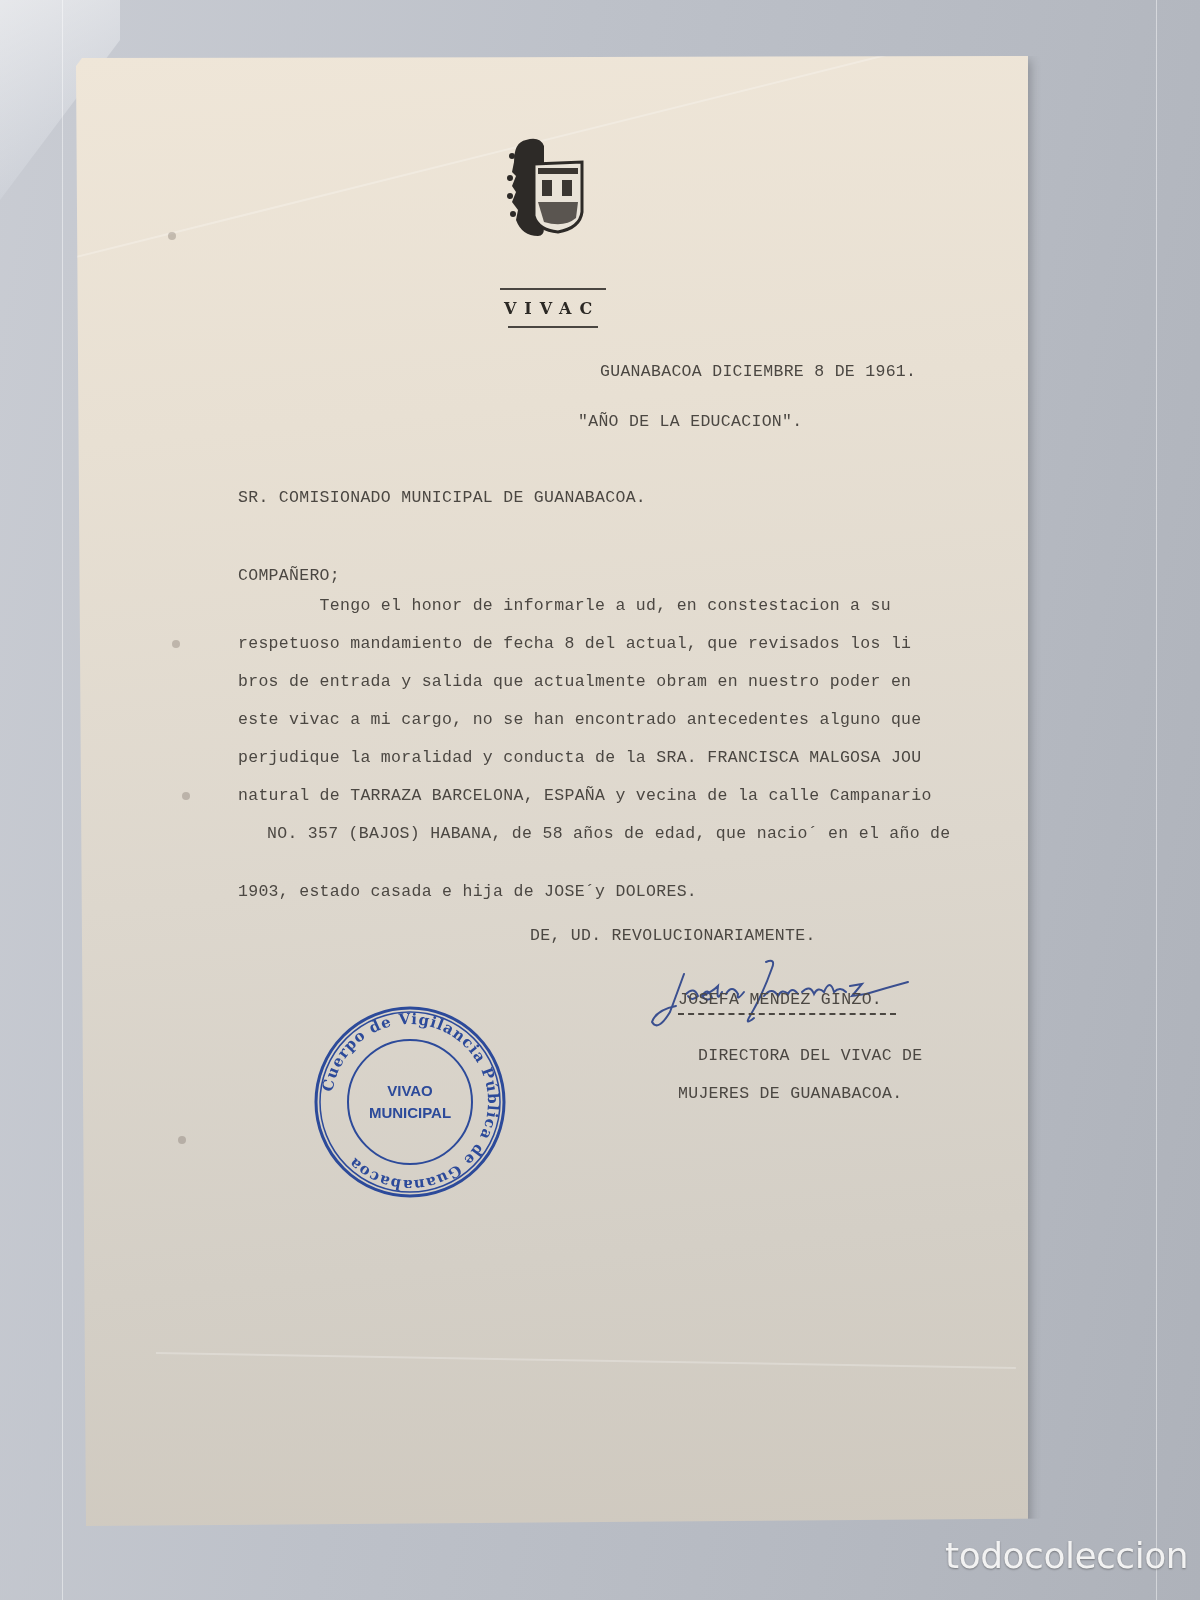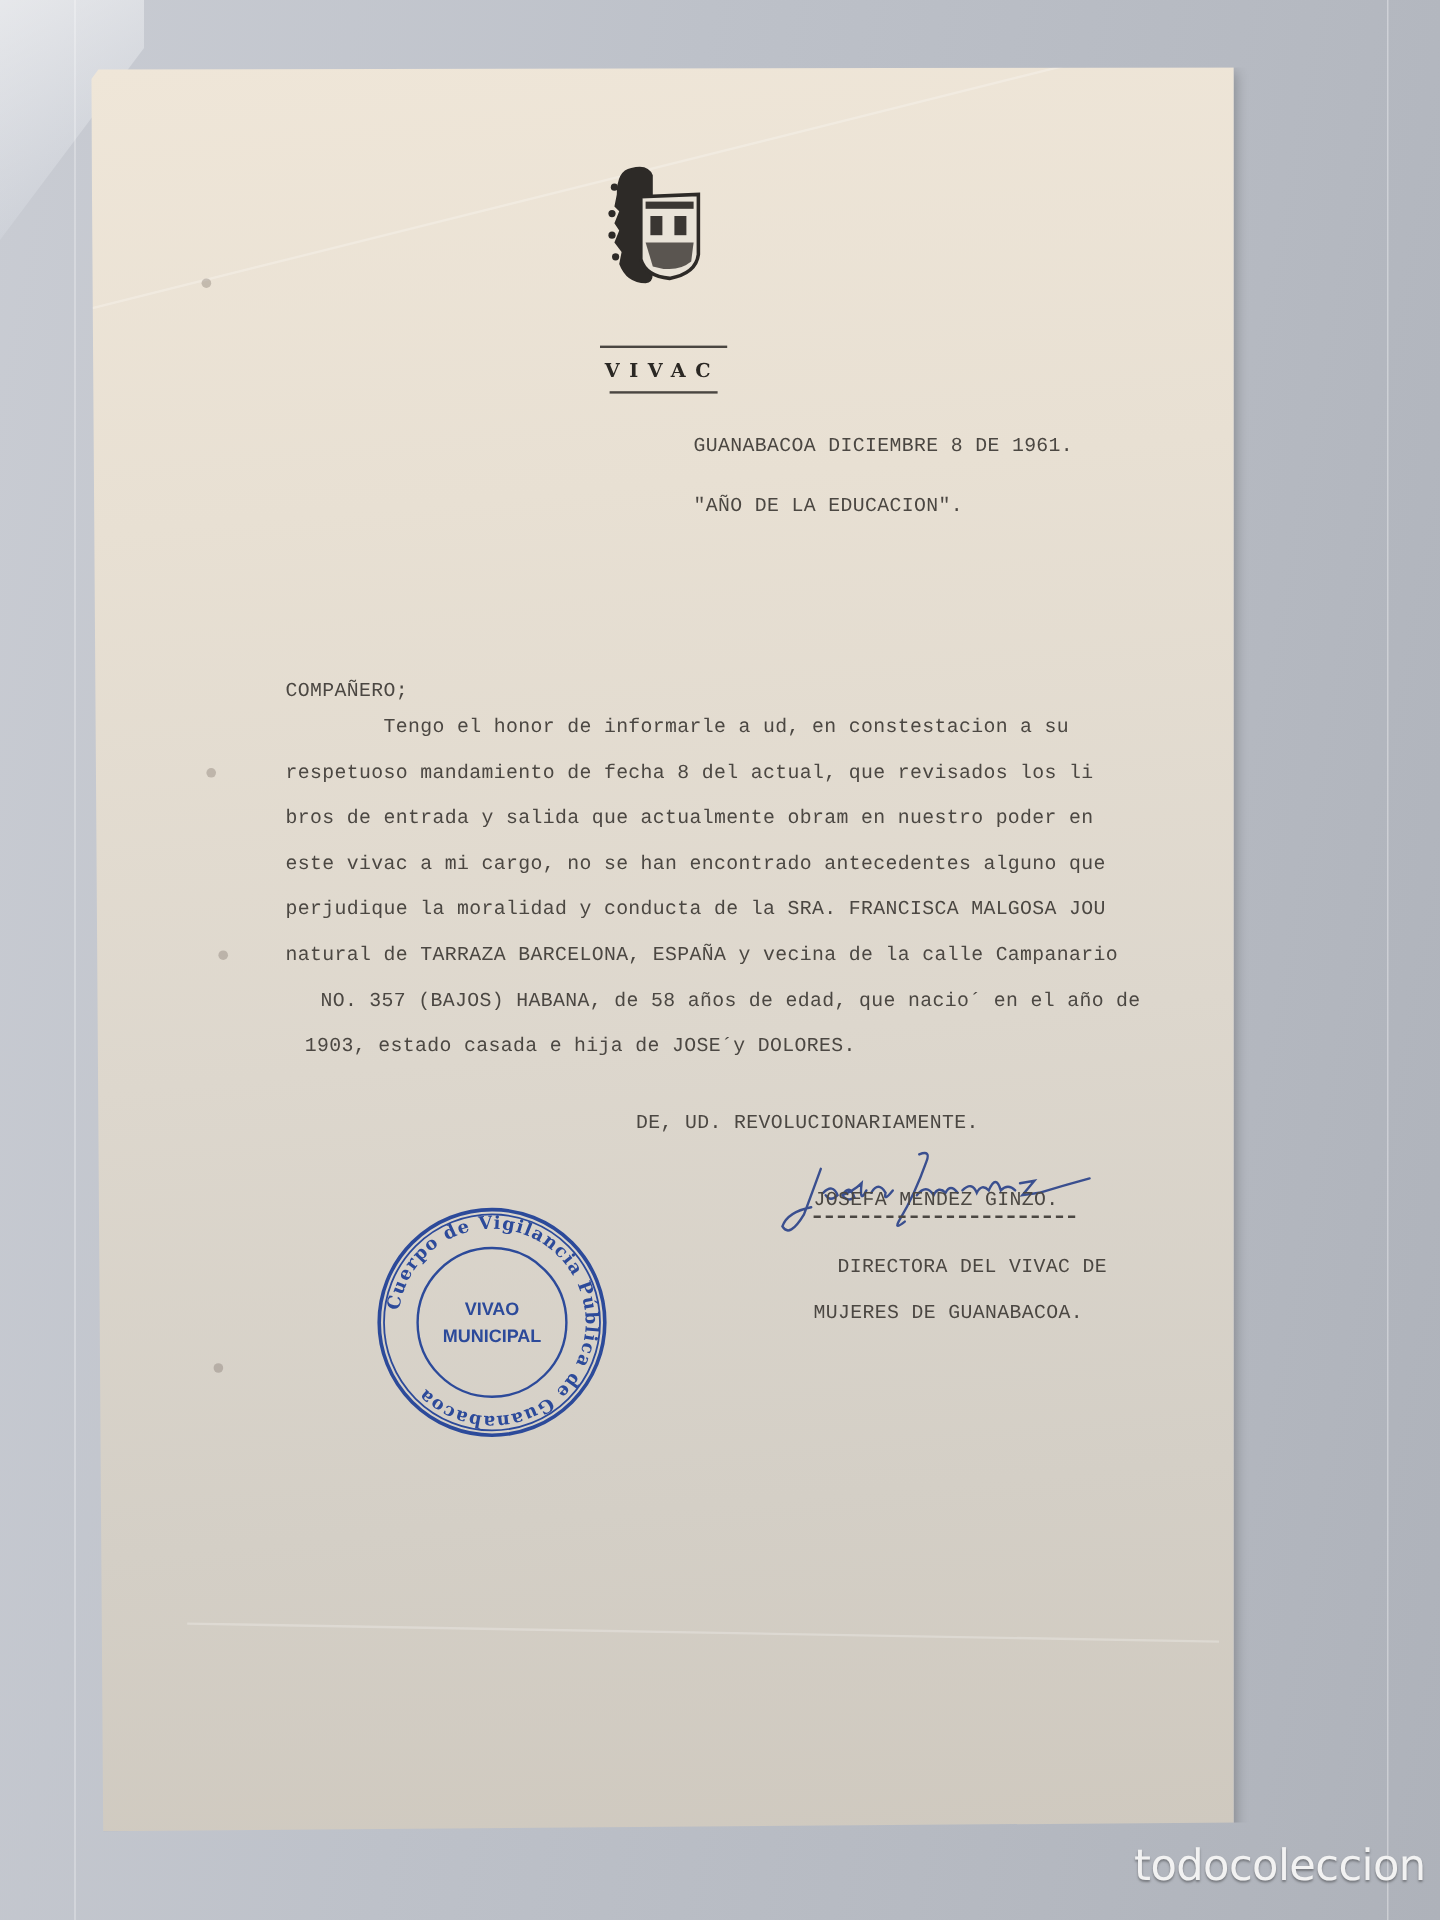--- a/index.html
+++ b/index.html
@@ -80,34 +80,35 @@
       <rect x="34" y="36" width="40" height="6" fill="#3a3632"></rect>
       <rect x="38" y="48" width="10" height="16" fill="#3a3632"></rect>
       <rect x="58" y="48" width="10" height="16" fill="#3a3632"></rect>
       <path d="M34 70 L74 70 L72 86 Q60 96 40 90 Z" fill="#5a5550"></path>
     </svg>
 
     <div class="vivac-rule-top"></div>
     <div class="vivac">VIVAC</div>
     <div class="vivac-rule-bottom"></div>
 
-    <div class="typed" style="left:502px;top:306px;text-align:center;">GUANABACOA DICIEMBRE 8 DE 1961.</div>
+    <div class="typed" style="left:524px;top:306px;text-align:center;">GUANABACOA DICIEMBRE 8 DE 1961.</div>
     <div class="typed" style="left:502px;top:356px;">"AÑO DE LA EDUCACION".</div>
 
+    <div class="typed" style="left:162px;top:432px;">SR. COMISIONADO MUNICIPAL DE GUANABACOA.</div>
     <div class="typed" style="left:162px;top:510px;text-align:right;">COMPAÑERO;</div>
 
     <div>
       <div class="typed" style="left:162px;top:540px;">        Tengo el honor de informarle a ud, en constestacion a su</div>
       <div class="typed" style="left:162px;top:578px;">respetuoso mandamiento de fecha 8 del actual, que revisados los li</div>
       <div class="typed" style="left:162px;top:616px;">bros de entrada y salida que actualmente obram en nuestro poder en</div>
       <div class="typed" style="left:162px;top:654px;">este vivac a mi cargo, no se han encontrado antecedentes alguno que</div>
       <div class="typed" style="left:162px;top:692px;">perjudique la moralidad y conducta de la SRA. FRANCISCA MALGOSA JOU</div>
       <div class="typed" style="left:162px;top:730px;">natural de TARRAZA BARCELONA, ESPAÑA y vecina de la calle Campanario</div>
       <div class="typed" style="left:162px;top:768px;margin-left:29px;">NO. 357 (BAJOS) HABANA, de 58 años de edad, que nacio´ en el año de</div>
-      <div class="typed" style="left:162px;top:806px;margin-left:16px;">1903, estado casada e hija de JOSE´y DOLORES.</div>
+      <div class="typed" style="left:162px;top:826px;">1903, estado casada e hija de JOSE´y DOLORES.</div>
     </div>
 
     <div class="typed" style="left:454px;top:870px;">DE, UD. REVOLUCIONARIAMENTE.</div>
 
     <svg class="signature" viewBox="0 0 280 80">
       <g fill="none" stroke="#3a4f8f" stroke-width="2" stroke-linecap="round">
         <path d="M38 18 Q30 40 24 56 Q12 76 6 66 Q10 54 30 50"></path>
         <path d="M40 38 Q48 30 52 40 Q46 46 42 40"></path>
         <path d="M56 40 Q62 30 66 42 Q60 46 56 40 Q66 36 72 30 Q70 48 76 36"></path>
         <path d="M80 38 Q86 28 92 38 Q90 46 98 36"></path>

